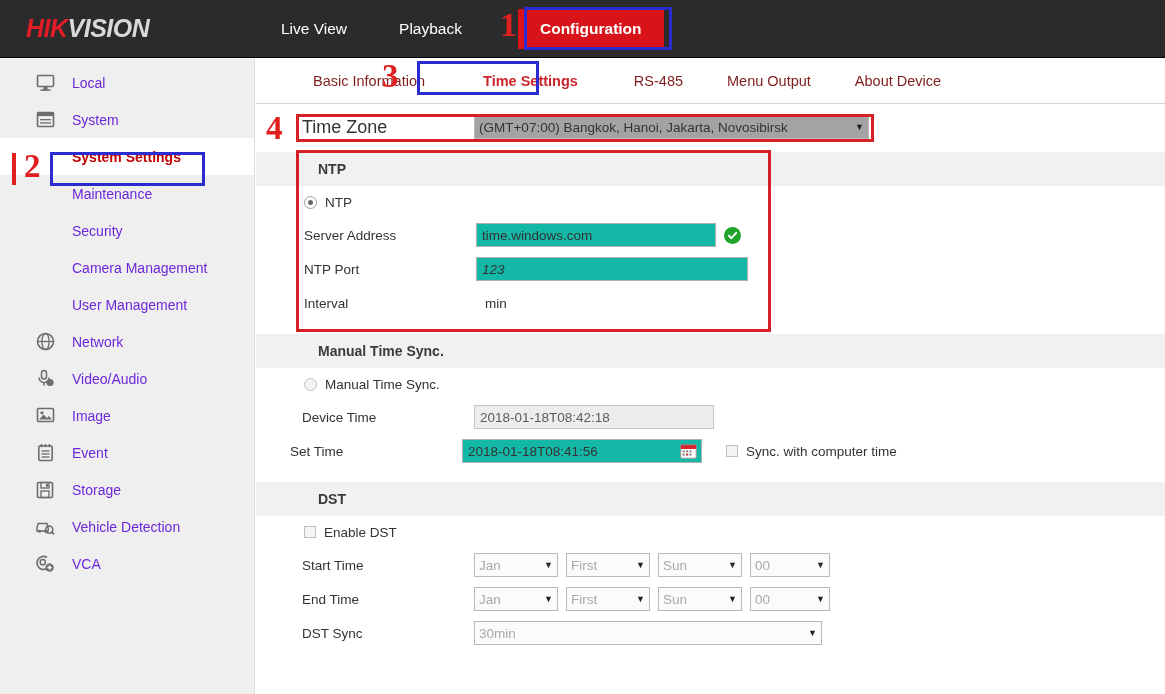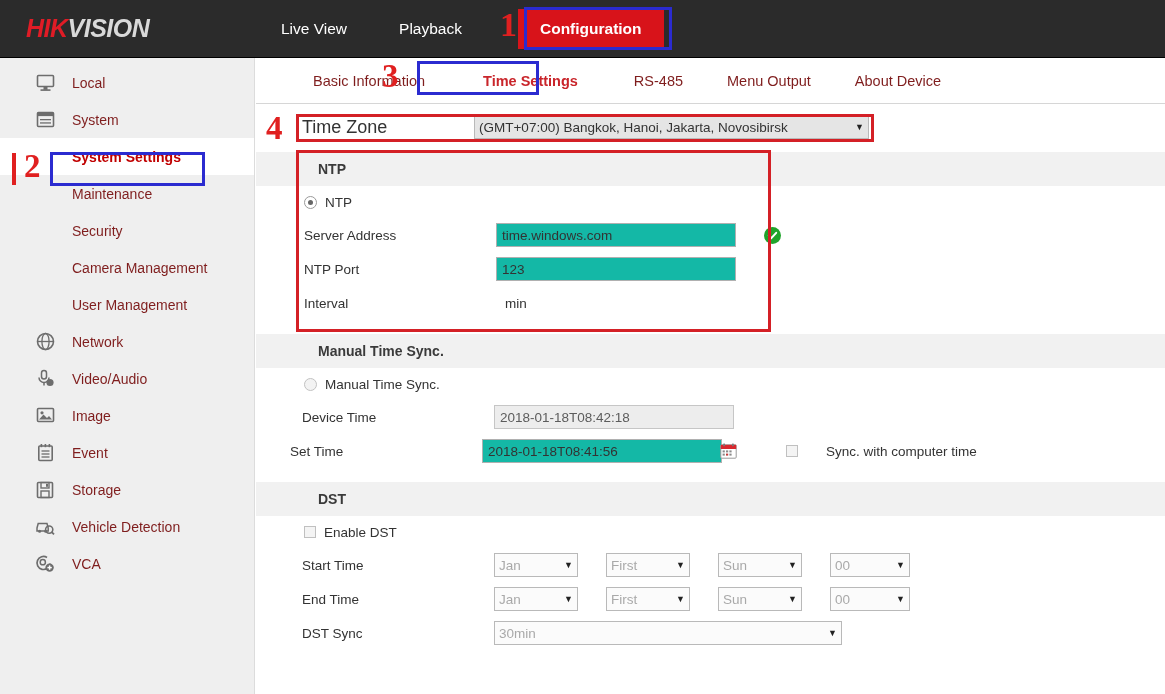--- a/index.html
+++ b/index.html
@@ -60,21 +60,21 @@
   .sidebar {
     position: absolute; left: 0; top: 58px;
     width: 255px; height: 636px;
     background: #efefef;
     border-right: 1px solid #dcdcdc;
   }
   .side-item {
     height: 37px;
     display: flex; align-items: center;
     font-size: 14px;
-    color: #7f1d1d;
+    color: #6d28d9;
     cursor: pointer;
     position: relative;
   }
   .side-item .ico {
     width: 30px; height: 24px;
     margin-left: 30px; margin-right: 12px;
     display: flex; align-items: center; justify-content: center;
     flex: 0 0 auto;
   }
   .side-item .lbl { white-space: nowrap; }
@@ -111,21 +111,20 @@
     color: #c9252b;
     font-weight: bold;
   }
 
   .content { position: relative; padding: 0; }
 
   .row {
     display: flex; align-items: center;
     height: 34px;
     padding-left: 46px;
-    gap: 20px;
   }
   .row .lab {
     width: 172px;
     font-size: 13.5px;
     color: #333;
     flex: 0 0 auto;
   }
 
   .timezone-row {
     height: 30px;
@@ -142,21 +141,21 @@
     background: #f1f1f1;
     display: flex; align-items: center;
     padding-left: 62px;
     font-size: 14px; font-weight: bold; color: #3a3a3a;
   }
 
   select.sel, .fakesel {
     font-family: "Liberation Sans", sans-serif;
     font-size: 13.5px;
     color: #333;
-    background: #e5e5e5;
+    background: #a3a3a3;
     border: 1px solid #b9b9b9;
     height: 24px;
     padding: 0 4px;
     appearance: none; -webkit-appearance: none;
     cursor: pointer;
     position: relative;
   }
   .fakesel {
     display: inline-flex; align-items: center;
     justify-content: space-between;
@@ -450,21 +449,21 @@
         <input class="txt" style="width: 240px;" value="time.windows.com">
         <span class="green-check">
           <svg width="11" height="11" viewBox="0 0 11 11">
               <polyline points="1.8,5.6 4.3,8.2 9.2,2.8" fill="none" stroke="#ffffff" stroke-width="2" stroke-linecap="round" stroke-linejoin="round"></polyline>
             </svg>
         </span>
       </div>
 
       <div class="row" style="padding-left:48px;">
         <div class="lab">NTP Port</div>
-        <input class="txt" style="width: 240px;" value="123">
+        <input class="txt" style="width: 272px; font-style: italic;" value="123">
       </div>
 
       <div class="row" style="padding-left:48px;">
         <div class="lab">Interval</div>
         <span class="unit">min</span>
       </div>
 
       <div class="sec-head" style="margin-top:14px;">
         <span>Manual Time Sync.</span>
       </div>

